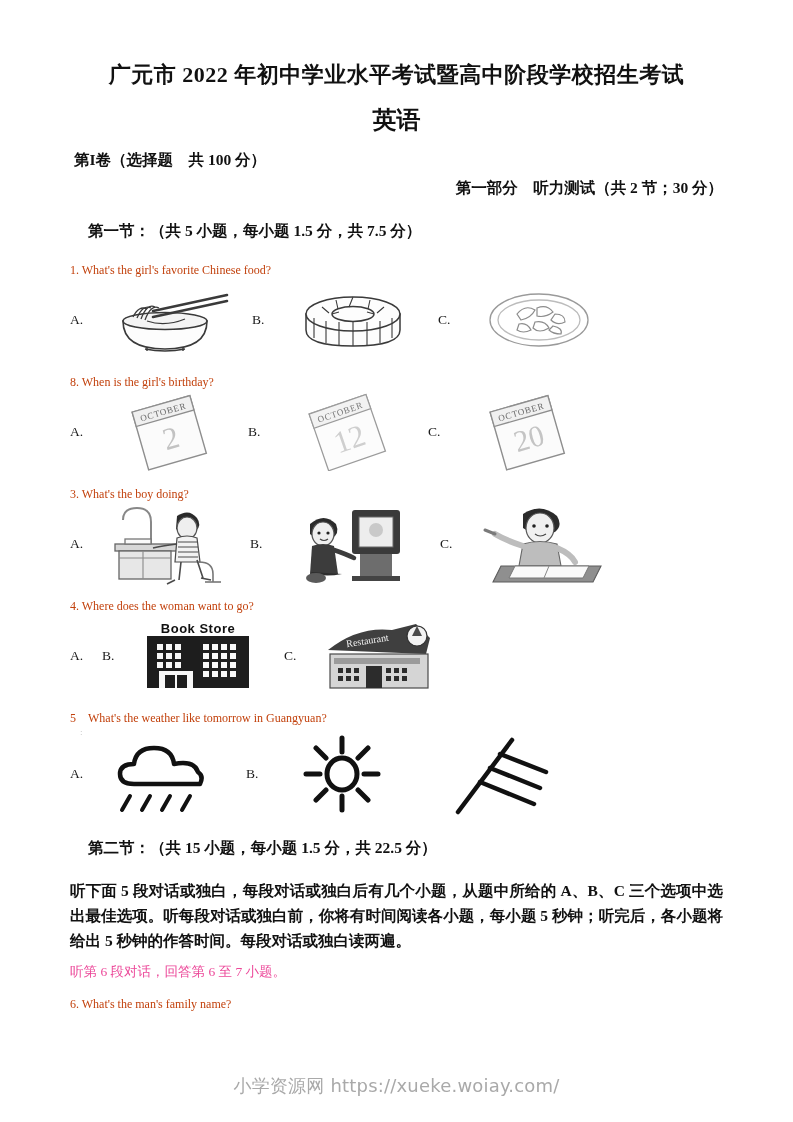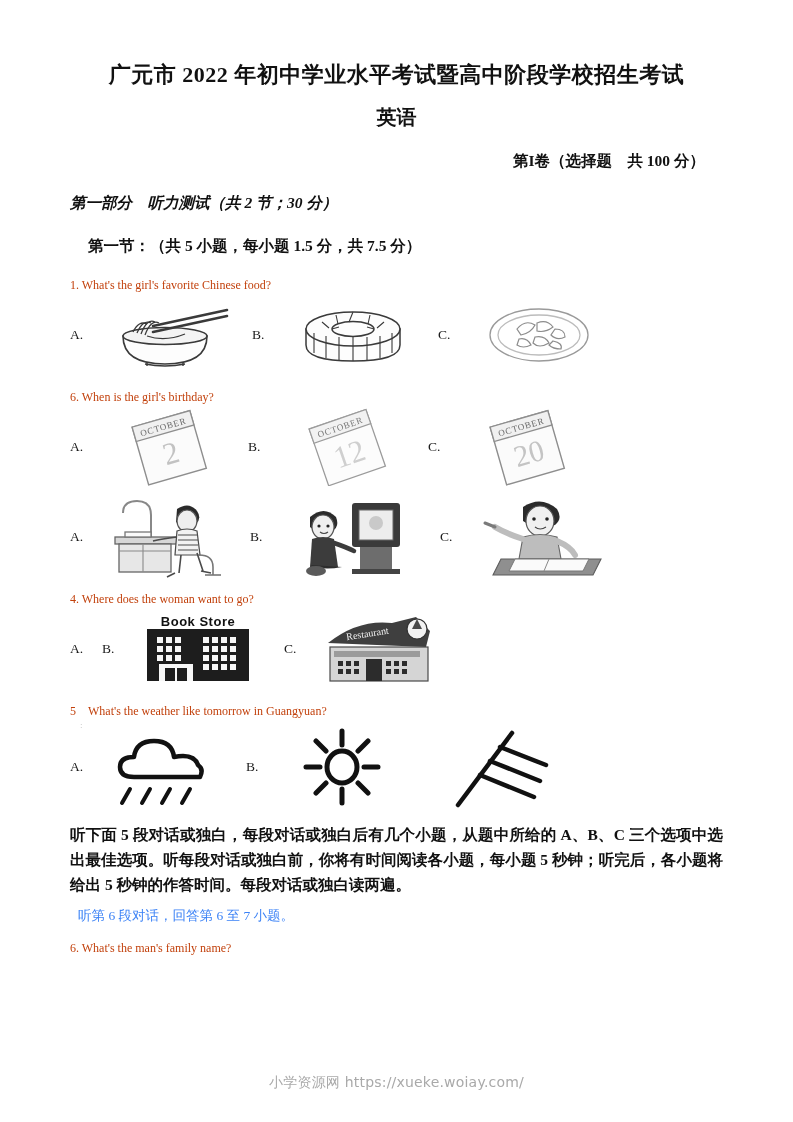--- a/index.html
+++ b/index.html
@@ -34,38 +34,37 @@
     text-align: center;
     font-weight: bold;
     font-size: 22px;
     letter-spacing: 0.5px;
     line-height: 1.35;
     margin: 0 0 14px 0;
   }
   .subject-title {
     text-align: center;
     font-weight: bold;
-    font-size: 20px;
+    font-size: 24px;
     margin: 0 0 12px 0;
     font-family: Liberation Mono, monospace;
   }
   .paper-line {
+    text-align: left;
+    font-weight: bold;
+    font-size: 15.5px;
+    line-height: 1.55;
+    margin: 4px;
+  }
+  .part-line {
     text-align: right;
     font-weight: bold;
     font-size: 15.5px;
     line-height: 1.55;
-    margin: 18px;
-  }
-  .part-line {
-    text-align: left;
-    font-weight: bold;
-    font-size: 15.5px;
-    line-height: 1.55;
     margin: 0 0 6px 0;
-    font-style: italic;
   }
 
   
   .section-head {
     font-weight: bold;
     font-size: 15.5px;
     line-height: 1.62;
     margin: 18px;
     text-align: left;
   }
@@ -73,22 +72,22 @@
     font-weight: bold;
     font-size: 15.5px;
     line-height: 1.62;
     margin: 0;
     text-align: justify;
     text-justify: inter-character;
   }
   .subinstruction {
     font-size: 13.5px;
     line-height: 1.6;
-    margin: 8px;
-    color: #3b82f6;
+    margin: 0;
+    color: #ec4899;
   }
 
   
   .question {
     margin-top: 16px;
   }
   .q-text {
     font-size: 12px;
     line-height: 1.5;
     margin: 0 0 4px 0;
@@ -150,21 +149,21 @@
   }
 
   
   .watermark {
     position: absolute;
     left: 0;
     top: 1074px;
     width: 793px;
     text-align: center;
     font-family: "DejaVu Sans", sans-serif;
-    font-size: 14px;
+    font-size: 18px;
     color: #a9a9a9;
     letter-spacing: 0.2px;
   }
 </style>
 </head>
 <body>
 
 <div class="page">
   <div class="content">
 
@@ -235,21 +234,21 @@
                 </g>
               </g>
             </svg>
           </span>
         </div>
 
       </div>
     </div>
 
     <div class="question">
-      <div class="q-text">6. When is the girl's birthday?</div>
+      <div class="q-text">8. When is the girl's birthday?</div>
       <div class="options-row row-cal">
 
         <div class="opt">
           <span class="opt-label">A.</span>
           <span class="opt-art">
             <svg width="110" height="78" viewBox="0 0 110 78">
               <g transform="rotate(-16 55 39)">
                 <rect x="26" y="10" width="60" height="60" fill="#fbfbfb" stroke="#8e8e8e" stroke-width="1.4"></rect>
                 <rect x="26" y="10" width="60" height="15" fill="#f0f0f0" stroke="#8e8e8e" stroke-width="1.3"></rect>
                 <text x="56" y="21.5" font-family="'Liberation Serif',serif" font-size="9" fill="#6d6d6d" text-anchor="middle" letter-spacing="0.8">OCTOBER</text>
@@ -284,20 +283,21 @@
                 <text x="56" y="56" font-family="'Liberation Serif',serif" font-size="30" fill="#c4c4c4" text-anchor="middle">20</text>
               </g>
             </svg>
           </span>
         </div>
 
       </div>
     </div>
 
     <div class="question">
+      <div class="q-text">3. What's the boy doing?</div>
       <div class="options-row row-boy">
 
         <div class="opt">
           <span class="opt-label">A.</span>
           <span class="opt-art">
             <svg width="140" height="88" viewBox="0 0 140 88">
               <g stroke="#555" stroke-width="1.3" fill="none">
                 <path d="M22 20 Q22 8 36 8 Q50 8 50 22 L50 46" stroke="#888" stroke-width="2"></path>
                 <rect x="14" y="44" width="62" height="7" fill="#d7d7d7" stroke="#666"></rect>
                 <rect x="18" y="51" width="52" height="28" fill="#e7e7e7" stroke="#666"></rect>
@@ -500,20 +500,21 @@
                 <path d="M40 50 L94 72"></path>
               </g>
             </svg>
           </span>
         </div>
 
       </div>
     </div>
 
     <div style="margin-top:12px;">
+      <div class="section-head">第二节：（共 15 小题，每小题 1.5 分，共 22.5 分）</div>
       <div class="section-body">听下面 5 段对话或独白，每段对话或独白后有几个小题，从题中所给的 A、B、C 三个选项中选出最佳选项。听每段对话或独白前，你将有时间阅读各小题，每小题 5 秒钟；听完后，各小题将给出 5 秒钟的作答时间。每段对话或独白读两遍。</div>
       <div class="subinstruction" style="margin-top:8px;">听第 6 段对话，回答第 6 至 7 小题。</div>
       <div class="q-text" style="margin-top:12px;">6. What's the man's family name?</div>
     </div>
 
   </div>
 
   <div class="watermark">小学资源网 https://xueke.woiay.com/</div>
 </div>
 

